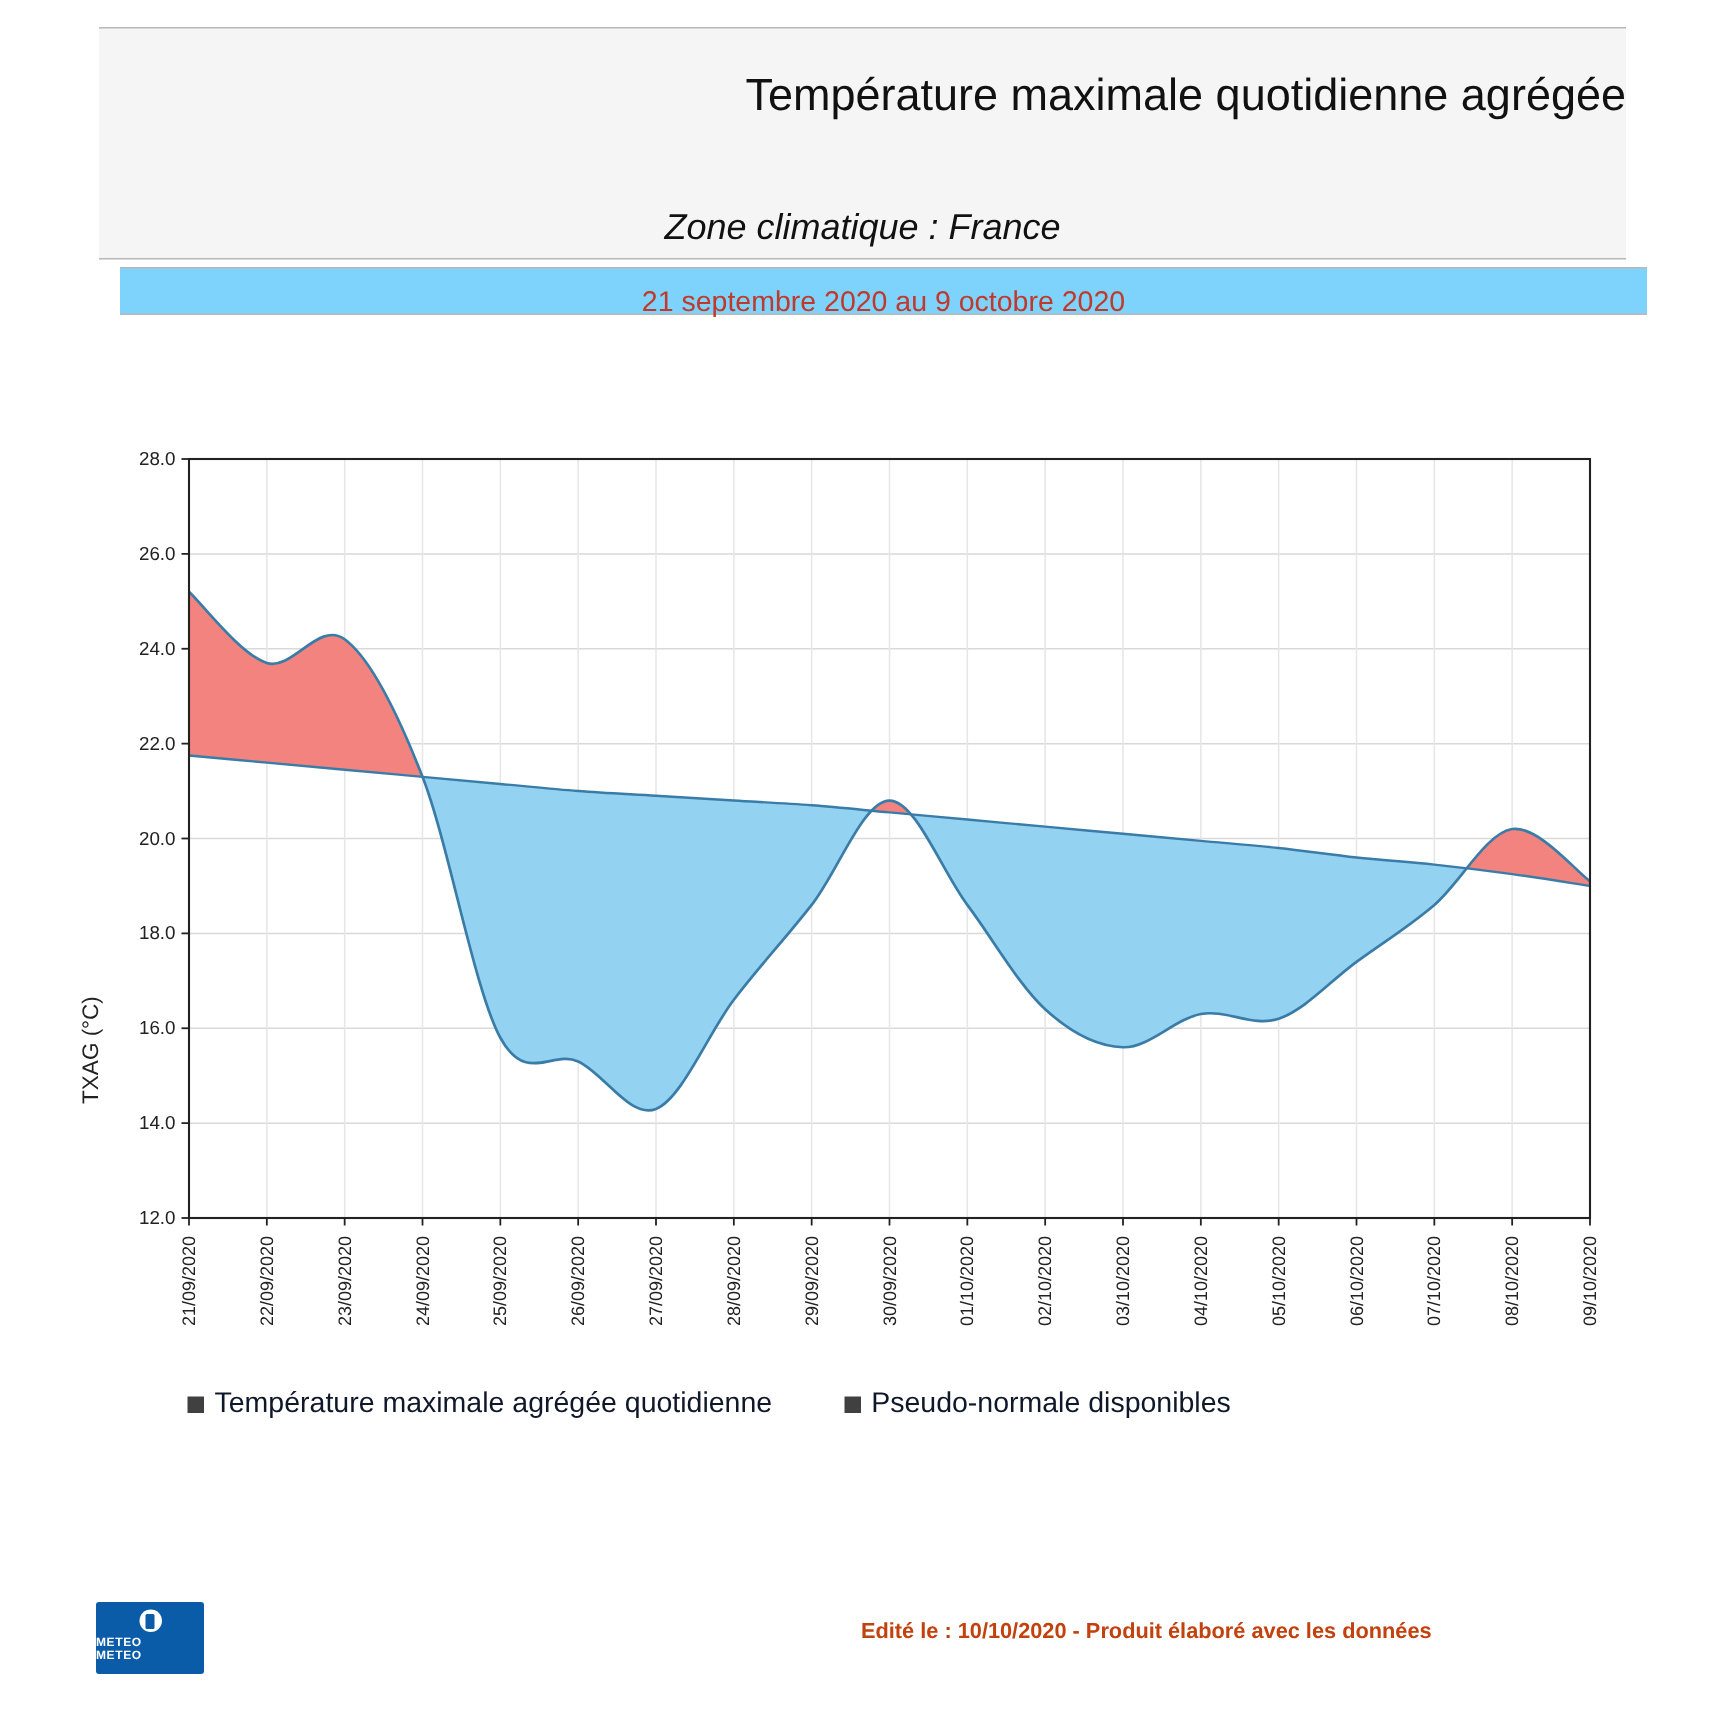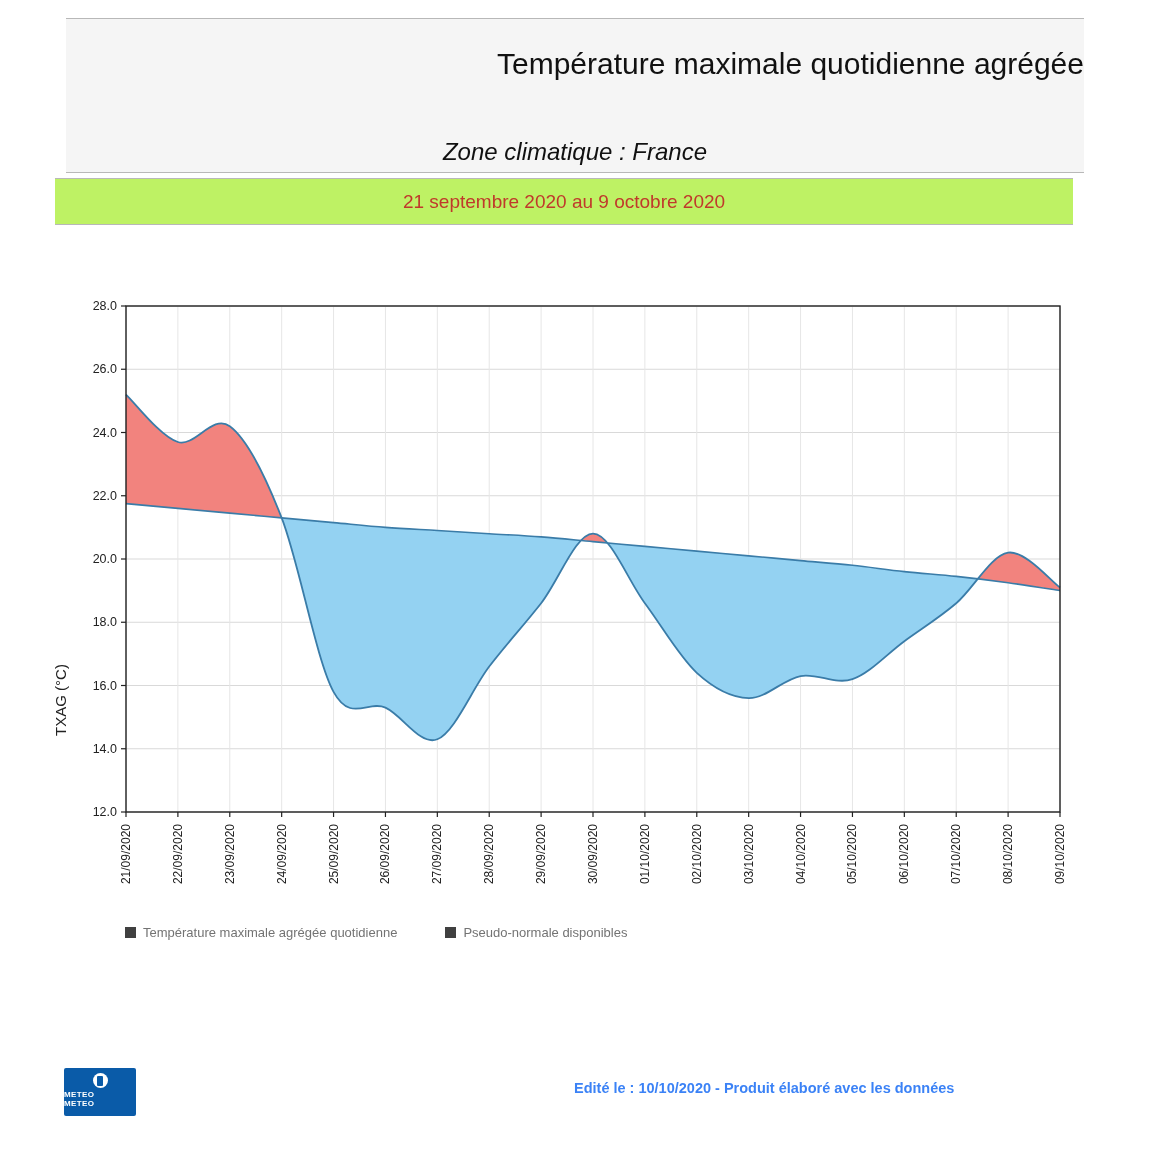--- a/index.html
+++ b/index.html
@@ -43,28 +43,28 @@
     top: 72px;
     width: 100%;
     text-align: center;
     font-size: 24px;
     font-style: italic;
     color: #111;
     margin-top: 47px;
   }
   #period-band {
     position: absolute;
-    left: 55px;
+    left: 80px;
     top: 178px;
     width: 1018px;
-    height: 47px;
+    height: 32px;
     border-top: 1px solid #b8b8b8;
     border-bottom: 1px solid #b8b8b8;
     box-sizing: border-box;
-    background: #bef264;
+    background: #7dd3fc;
   }
   #period-text {
     position: absolute;
     left: 0;
     top: 12px;
     width: 100%;
     text-align: center;
     font-size: 19px;
     color: #c0392b;
   }
@@ -89,22 +89,22 @@
     text-align: center;
   }
 
   
   #legend {
     position: absolute;
     left: 125px;
     top: 925px;
     width: 900px;
     height: 26px;
-    font-size: 13px;
-    color: #737373;
+    font-size: 19px;
+    color: #0f172a;
   }
   .legend-entry {
     display: inline-flex;
     align-items: center;
     margin-right: 48px;
   }
   .legend-swatch {
     width: 11px;
     height: 11px;
     margin-right: 7px;
@@ -145,21 +145,21 @@
     background: #0a5ba8;
     border-radius: 1px;
   }
   #footer-text {
     position: absolute;
     left: 574px;
     top: 1078px;
     width: 520px;
     font-size: 14.5px;
     font-weight: bold;
-    color: #3b82f6;
+    color: #c2410c;
     line-height: 20px;
   }
 </style>
 </head>
 <body>
 
 <div id="header-band">
   <div id="title-main">Température maximale quotidienne agrégée</div>
   <div id="title-sub">Zone climatique : France</div>
 </div>

